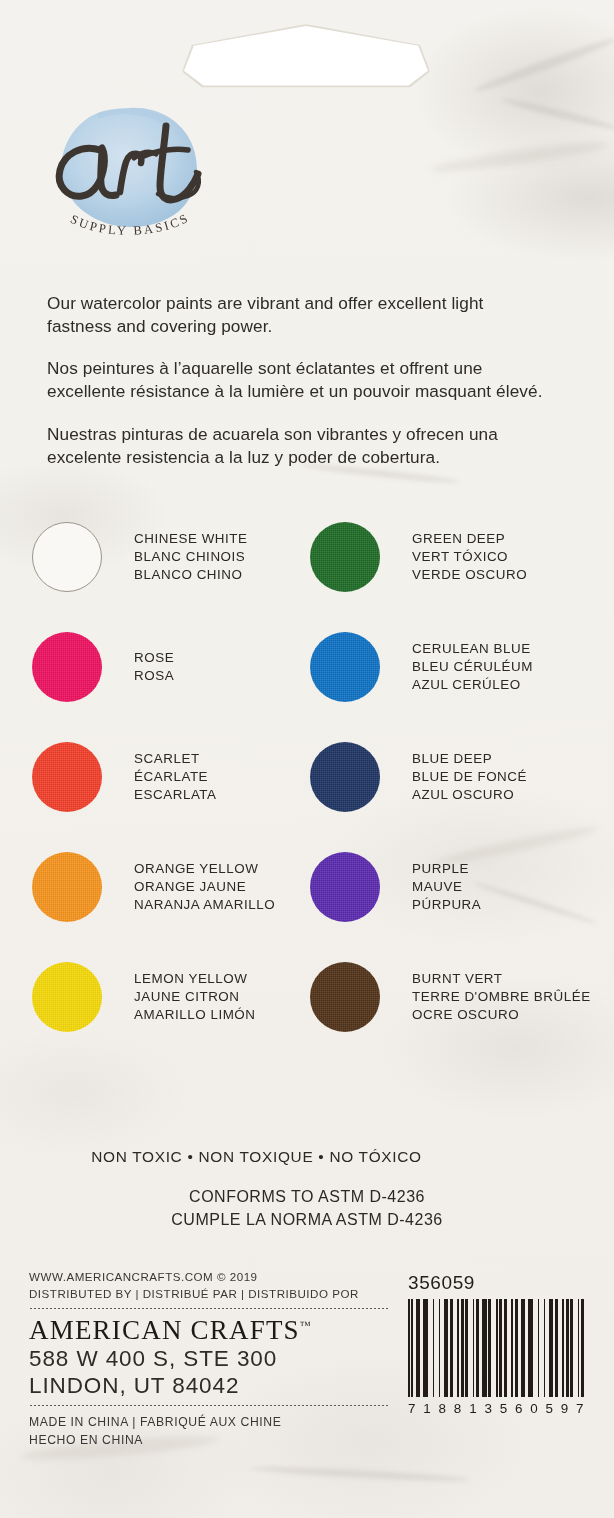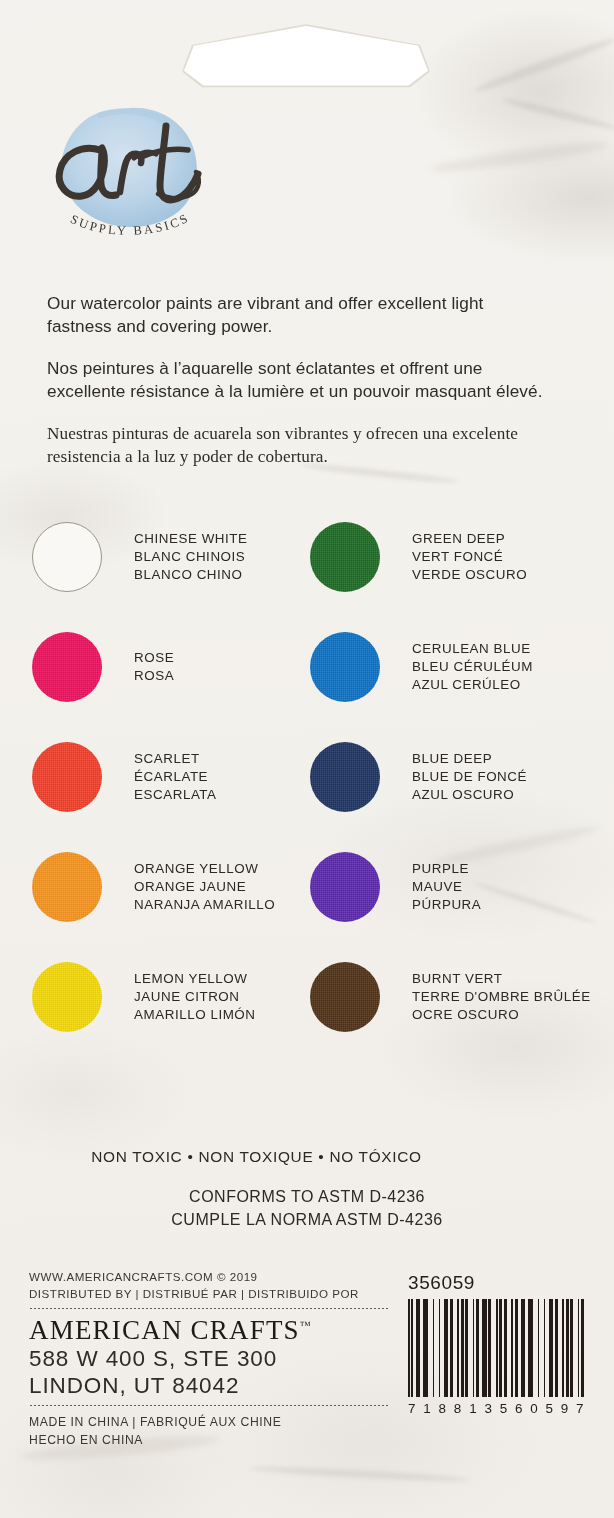--- a/index.html
+++ b/index.html
@@ -43,21 +43,21 @@
   
   .logo{position:absolute;left:38px;top:96px;width:182px;height:160px;}
   .logo svg{display:block;}
 
   
   .desc{position:absolute;left:47px;top:292px;width:500px;}
   .desc p{
     margin:0 0 20px 0;color:#2e2b28;font-size:17.2px;line-height:1.32;
     letter-spacing:.1px;
   }
-  .desc p:last-child{margin-bottom:3px;font-family:Liberation Serif, serif;}
+  .desc p:last-child{margin-bottom:3px;}
 
   
   .swatches{position:absolute;left:32px;top:502px;width:556px;}
   .srow{display:flex;width:556px;height:110px;}
   .scell{display:flex;align-items:center;width:278px;}
   .dot{
     width:70px;height:70px;border-radius:50%;flex:0 0 70px;
     background-image:
       repeating-linear-gradient(0deg, rgba(255,255,255,.055) 0 1px, rgba(0,0,0,.035) 1px 2px),
       repeating-linear-gradient(90deg, rgba(255,255,255,.055) 0 1px, rgba(0,0,0,.035) 1px 2px);
@@ -169,21 +169,21 @@
         <div class="names">
           <div>CHINESE WHITE</div>
           <div>BLANC CHINOIS</div>
           <div>BLANCO CHINO</div>
         </div>
       </div>
       <div class="scell">
         <div class="dot" style="background-color:#1f6b26"></div>
         <div class="names">
           <div>GREEN DEEP</div>
-          <div>VERT FONCÉ</div>
+          <div>VERT TÓXICO</div>
           <div>VERDE OSCURO</div>
         </div>
       </div>
     </div>
 
     <div class="srow">
       <div class="scell">
         <div class="dot" style="background-color:#ee1160"></div>
         <div class="names">
           <div>ROSE</div>

